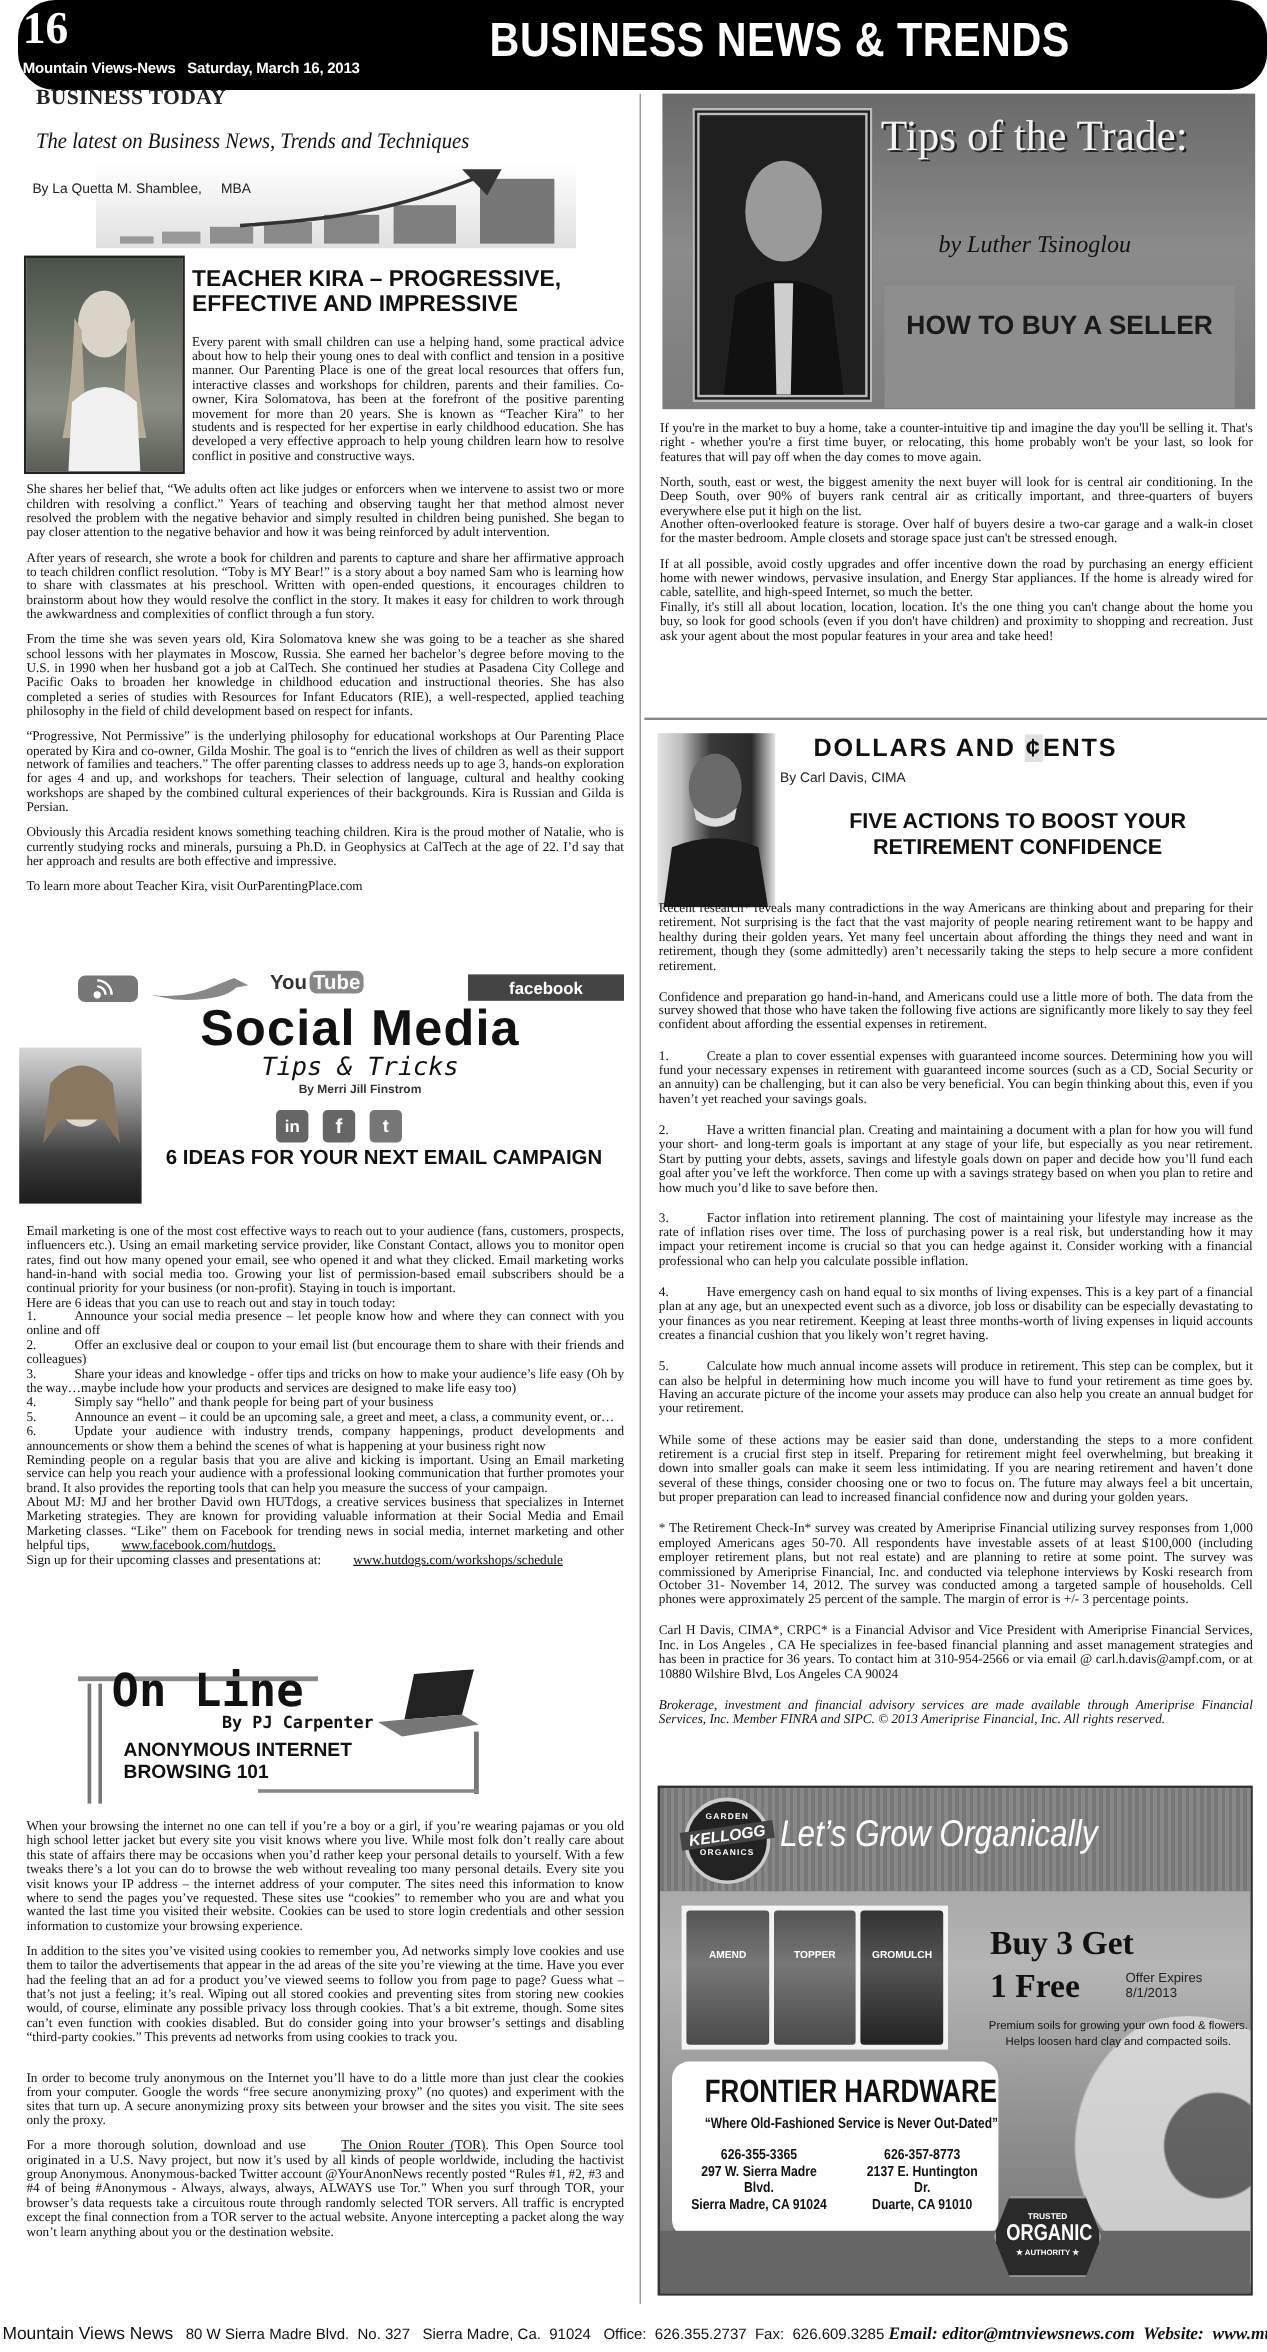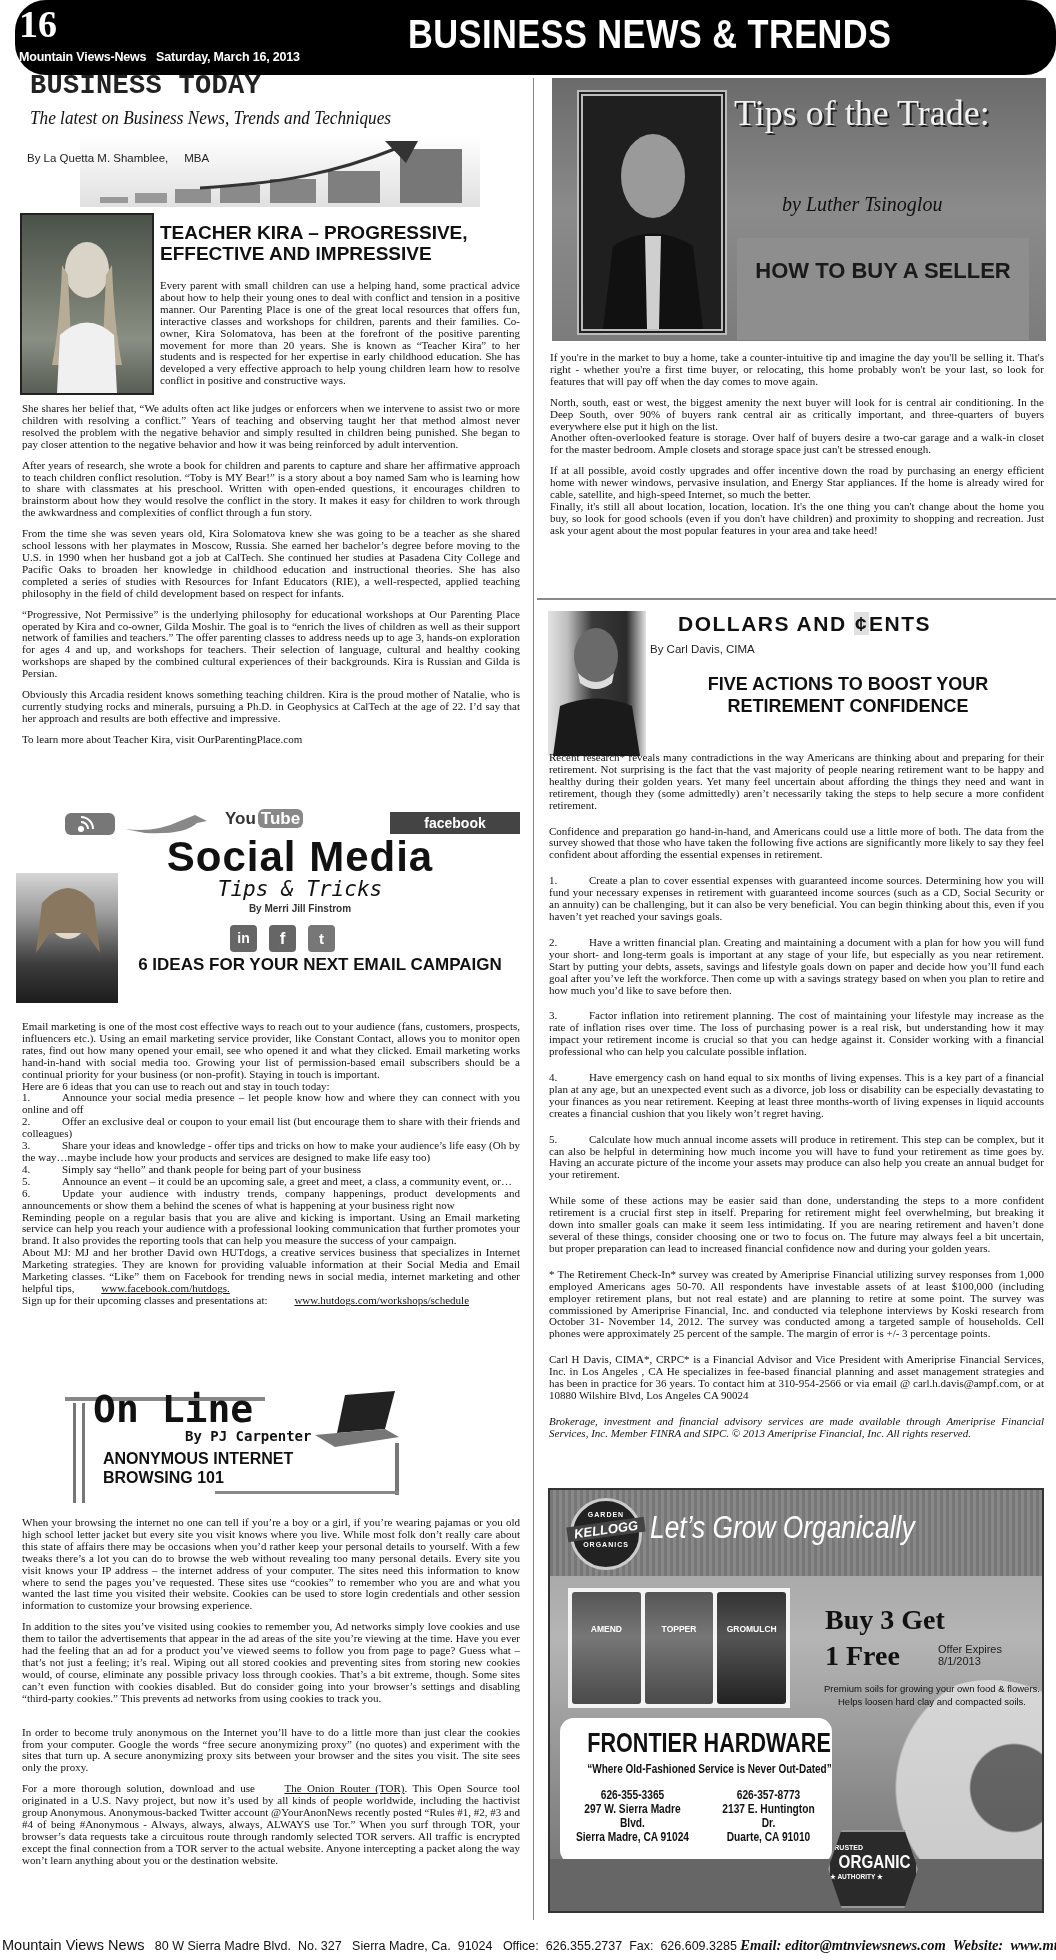--- a/index.html
+++ b/index.html
@@ -9,21 +9,21 @@
   
   .masthead { position: absolute; left: 15px; top: 0; width: 1041px; height: 75px; background: #000; color: #fff; border-radius: 31px; }
   .masthead .pageno { position: absolute; left: 4px; top: 2px; font-family: "Liberation Serif", serif; font-size: 38px; font-weight: bold; line-height: 44px; }
   .masthead .dateline { position: absolute; left: 4px; top: 50px; font-family: "Liberation Sans", sans-serif; font-size: 12.5px; font-weight: bold; letter-spacing: -0.2px; }
   .masthead .section { position: absolute; left: 393px; top: 12px; font-family: "Liberation Sans", sans-serif; font-size: 40px; font-weight: bold; letter-spacing: 0.5px; transform: scaleX(0.86); transform-origin: left center; white-space: nowrap; }
 
   .col-divider { position: absolute; left: 533px; top: 78px; width: 1px; height: 1842px; background: #888; }
 
   p.body { font-size: 11px; line-height: 11.9px; text-align: justify; }
   .gap { height: 9px; }
-  .bt-title { position: absolute; left: 30px; top: 71px; font-family: Liberation Mono, monospace; font-size: 27px; font-weight: bold; letter-spacing: 0.3px; color: #222; }
+  .bt-title { position: absolute; left: 30px; top: 71px; font-family: Liberation Serif, serif; font-size: 18px; font-weight: bold; letter-spacing: 0.3px; color: #222; }
   .bt-sub { position: absolute; left: 30px; top: 108px; font-family: "Liberation Serif", serif; font-style: italic; font-size: 18.5px; color: #111; transform: scaleX(0.93); transform-origin: left; white-space: nowrap; }
   .bt-byline { position: absolute; left: 27px; top: 152px; font-family: "Liberation Sans", sans-serif; font-size: 11.5px; color: #222; }
   .bt-chart { position: absolute; left: 80px; top: 135px; width: 400px; height: 72px; }
 
   .kira-photo { position: absolute; left: 20px; top: 213px; width: 134px; height: 182px; border: 2px solid #222; background: linear-gradient(180deg,#4b524a 0%,#6e7468 40%,#8a8f84 70%,#585d55 100%); overflow: hidden; }
   .kira-title { position: absolute; left: 160px; top: 222px; width: 360px; font-family: "Liberation Sans", sans-serif; font-weight: bold; font-size: 19px; line-height: 21px; color: #111; }
   .kira-intro { position: absolute; left: 160px; top: 280px; width: 360px; }
   .kira-rest { position: absolute; left: 22px; top: 403px; width: 498px; }
 
   .sm-banner { position: absolute; left: 40px; top: 805px; width: 480px; height: 215px; }
@@ -67,21 +67,21 @@
   .bag:nth-child(3) { background: linear-gradient(180deg,#333 0%,#555 40%,#222 100%); }
   .buy3 { position: absolute; left: 275px; top: 112px; font-family: "Liberation Serif", serif; font-weight: bold; font-size: 28px; line-height: 36px; color: #111; }
   .offer { position: absolute; left: 388px; top: 153px; font-family: "Liberation Sans", sans-serif; font-size: 11px; color: #222; }
   .premium { position: absolute; left: 272px; top: 192px; width: 220px; text-align: center; font-family: "Liberation Sans", sans-serif; font-size: 9.5px; line-height: 13px; color: #111; }
   .hw-box { position: absolute; left: 10px; top: 228px; width: 272px; height: 146px; background: #fff; border-radius: 14px; text-align: center; }
   .hw-name { font-family: "Liberation Sans", sans-serif; font-weight: bold; font-size: 27px; margin-top: 10px; color: #111; transform: scaleX(0.8); white-space: nowrap; }
   .hw-tag { font-family: "Liberation Sans", sans-serif; font-weight: bold; font-size: 12.5px; margin-top: 3px; color: #111; transform: scaleX(0.8); white-space: nowrap; }
   .hw-locs { display: flex; justify-content: space-around; margin-top: 12px; }
   .hw-loc { font-family: "Liberation Sans", sans-serif; font-weight: bold; font-size: 12px; line-height: 14px; color: #111; transform: scaleX(0.85); }
   .ad-bottom { position: absolute; left: 0; bottom: 0; width: 100%; height: 52px; background: #666; }
-  .organic { position: absolute; left: 278px; top: 340px; width: 90px; height: 78px; background: #2a2a2a; border: 2px solid #999; clip-path: polygon(15% 0,85% 0,100% 50%,85% 100%,15% 100%,0 50%); color: #fff; font-family: "Liberation Sans", sans-serif; font-weight: bold; }
+  .organic { position: absolute; left: 278px; top: 340px; width: 90px; height: 68px; background: #2a2a2a; border: 2px solid #999; clip-path: polygon(15% 0,85% 0,100% 50%,85% 100%,15% 100%,0 50%); color: #fff; text-align: center; font-family: "Liberation Sans", sans-serif; font-weight: bold; }
   .organic .o1 { font-size: 7px; display: block; margin-top: 12px; }
   .organic .o2 { font-size: 19px; display: block; transform: scaleX(0.8); }
   .organic .o3 { font-size: 6.5px; display: block; }
   .daisy { position: absolute; left: 320px; top: 190px; width: 240px; height: 240px; border-radius: 50%; background: radial-gradient(circle at 60% 45%, #555 0 22%, #e6e6e6 23% 60%, transparent 61%); opacity: 0.75; }
 
   
   .footer { position: absolute; left: 0; top: 1930px; width: 1056px; height: 30px; font-family: "Liberation Sans", sans-serif; font-size: 12.5px; color: #111; white-space: nowrap; padding-left: 2px; line-height: 30px; }
   .footer .fname { font-size: 14.5px; }
   .footer .fem { font-family: "Liberation Serif", serif; font-style: italic; font-weight: bold; font-size: 14.5px; }
 </style>

